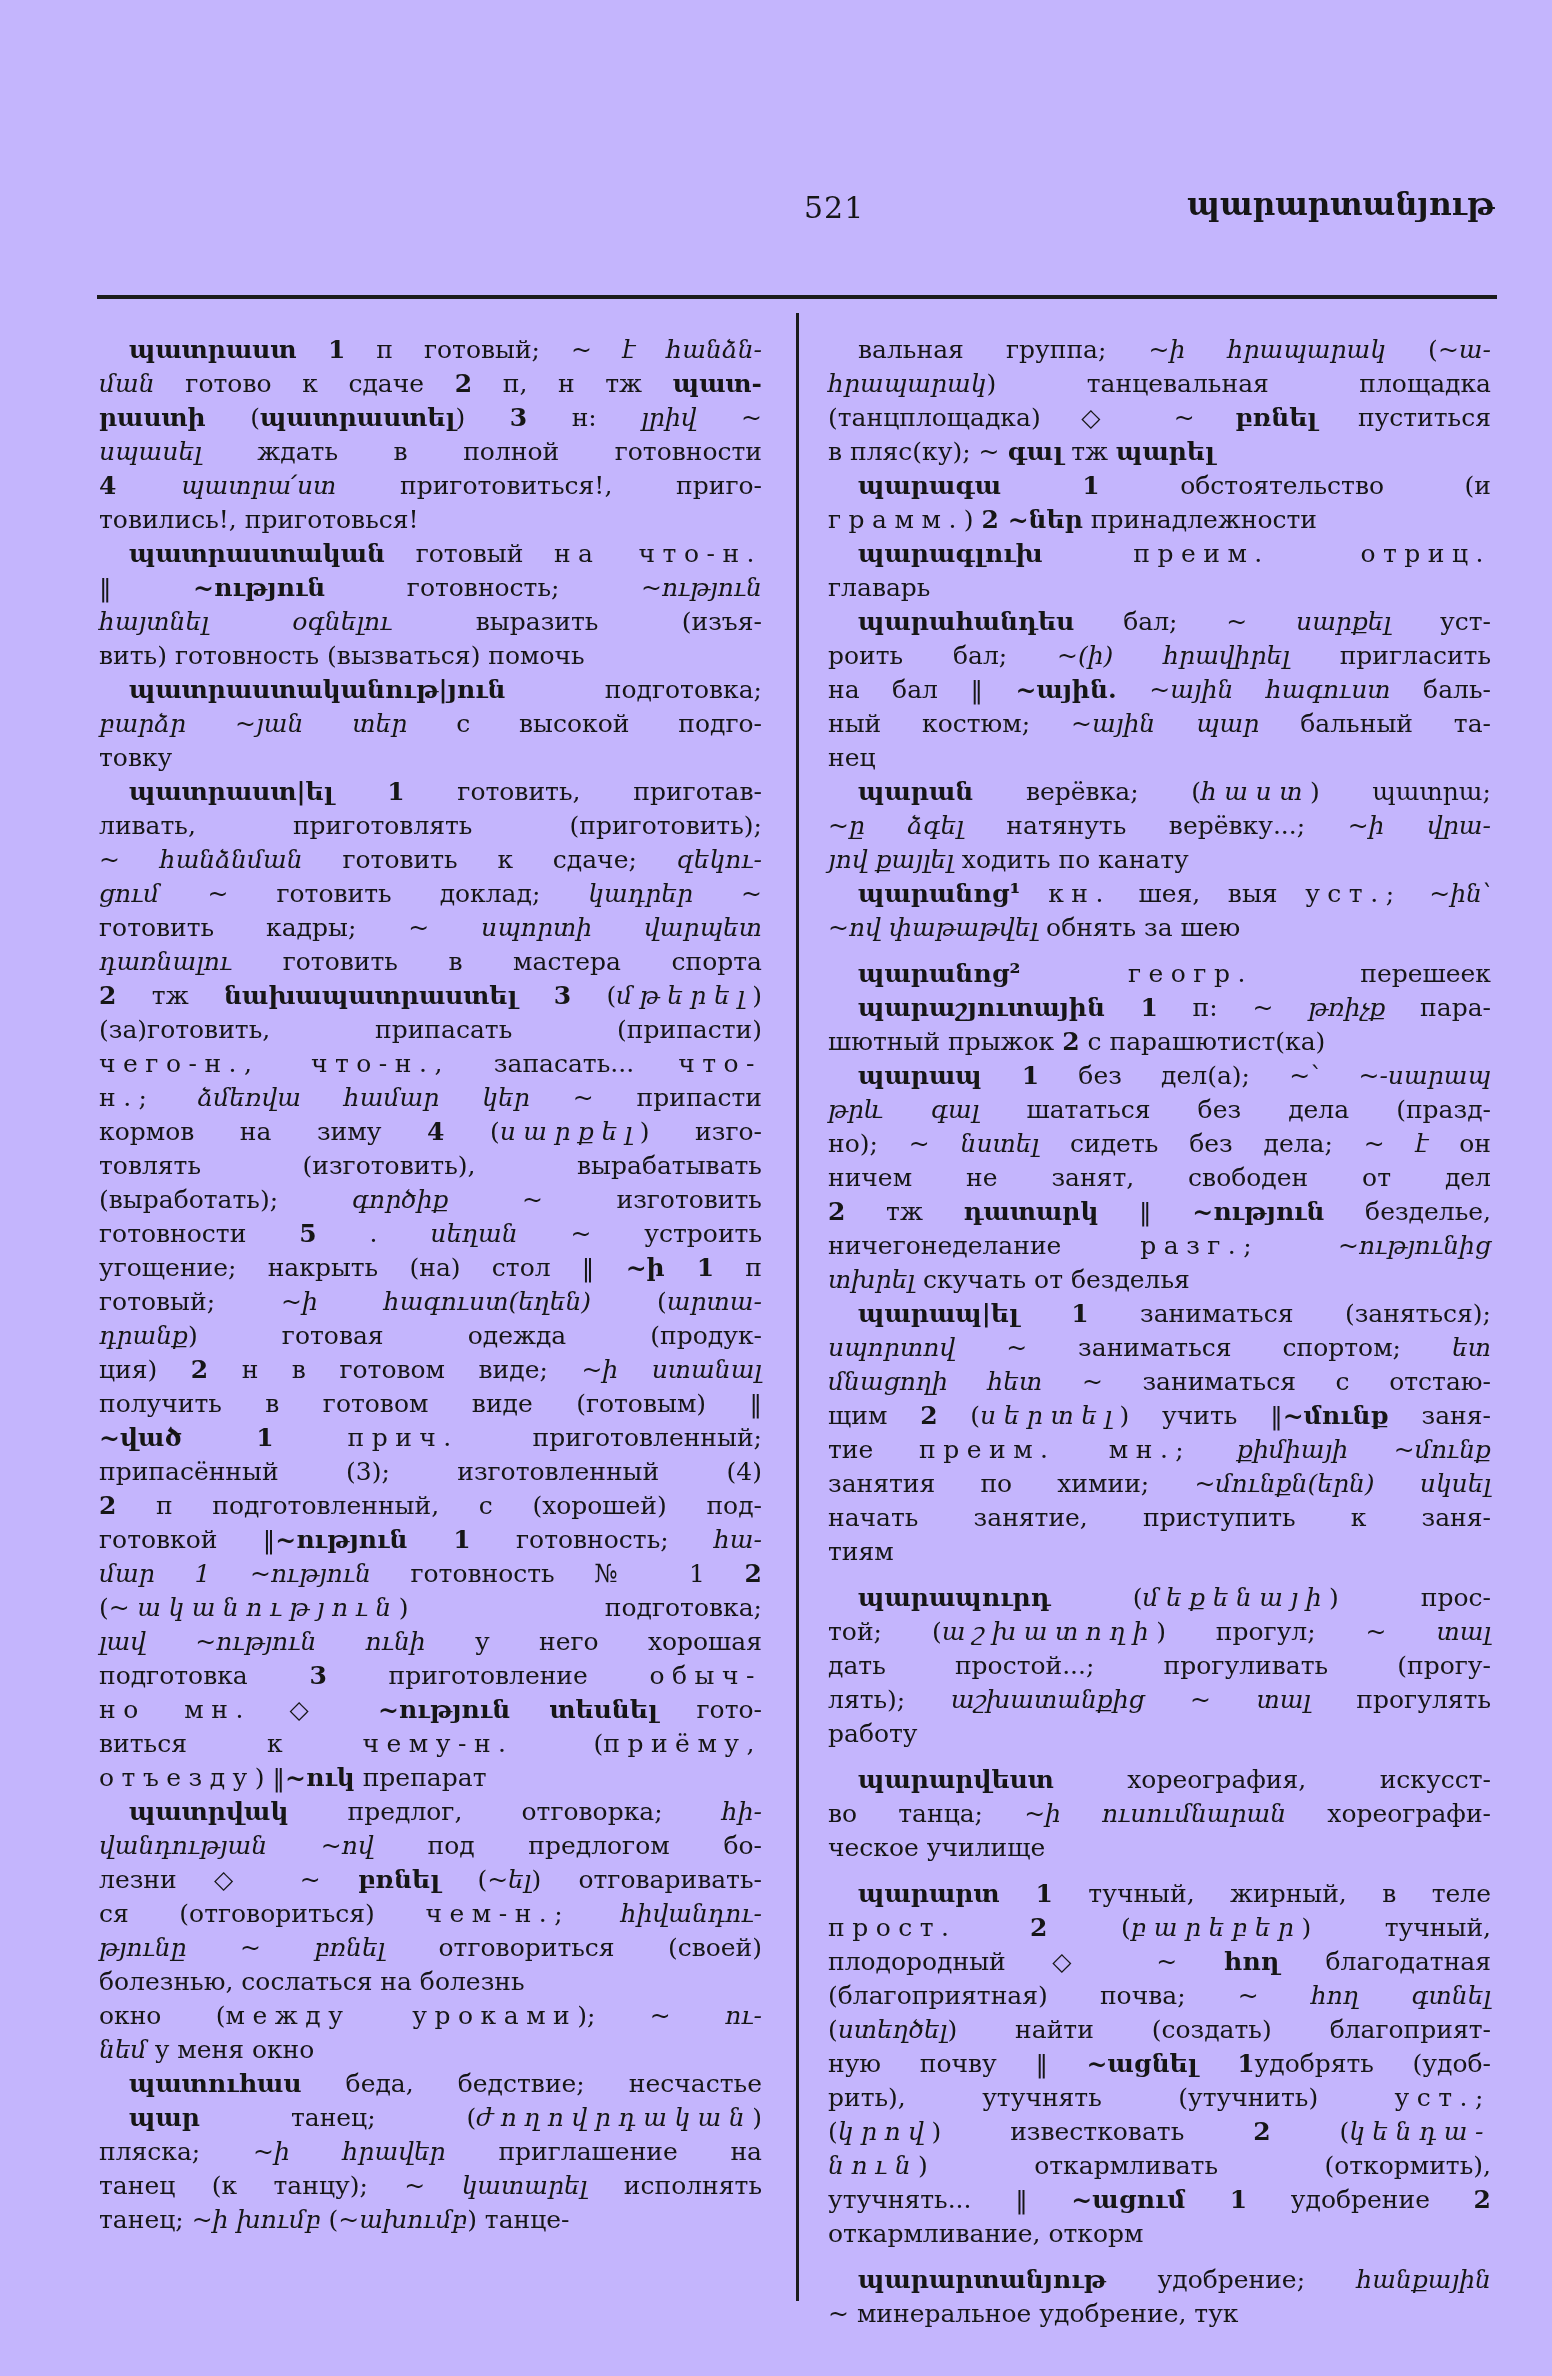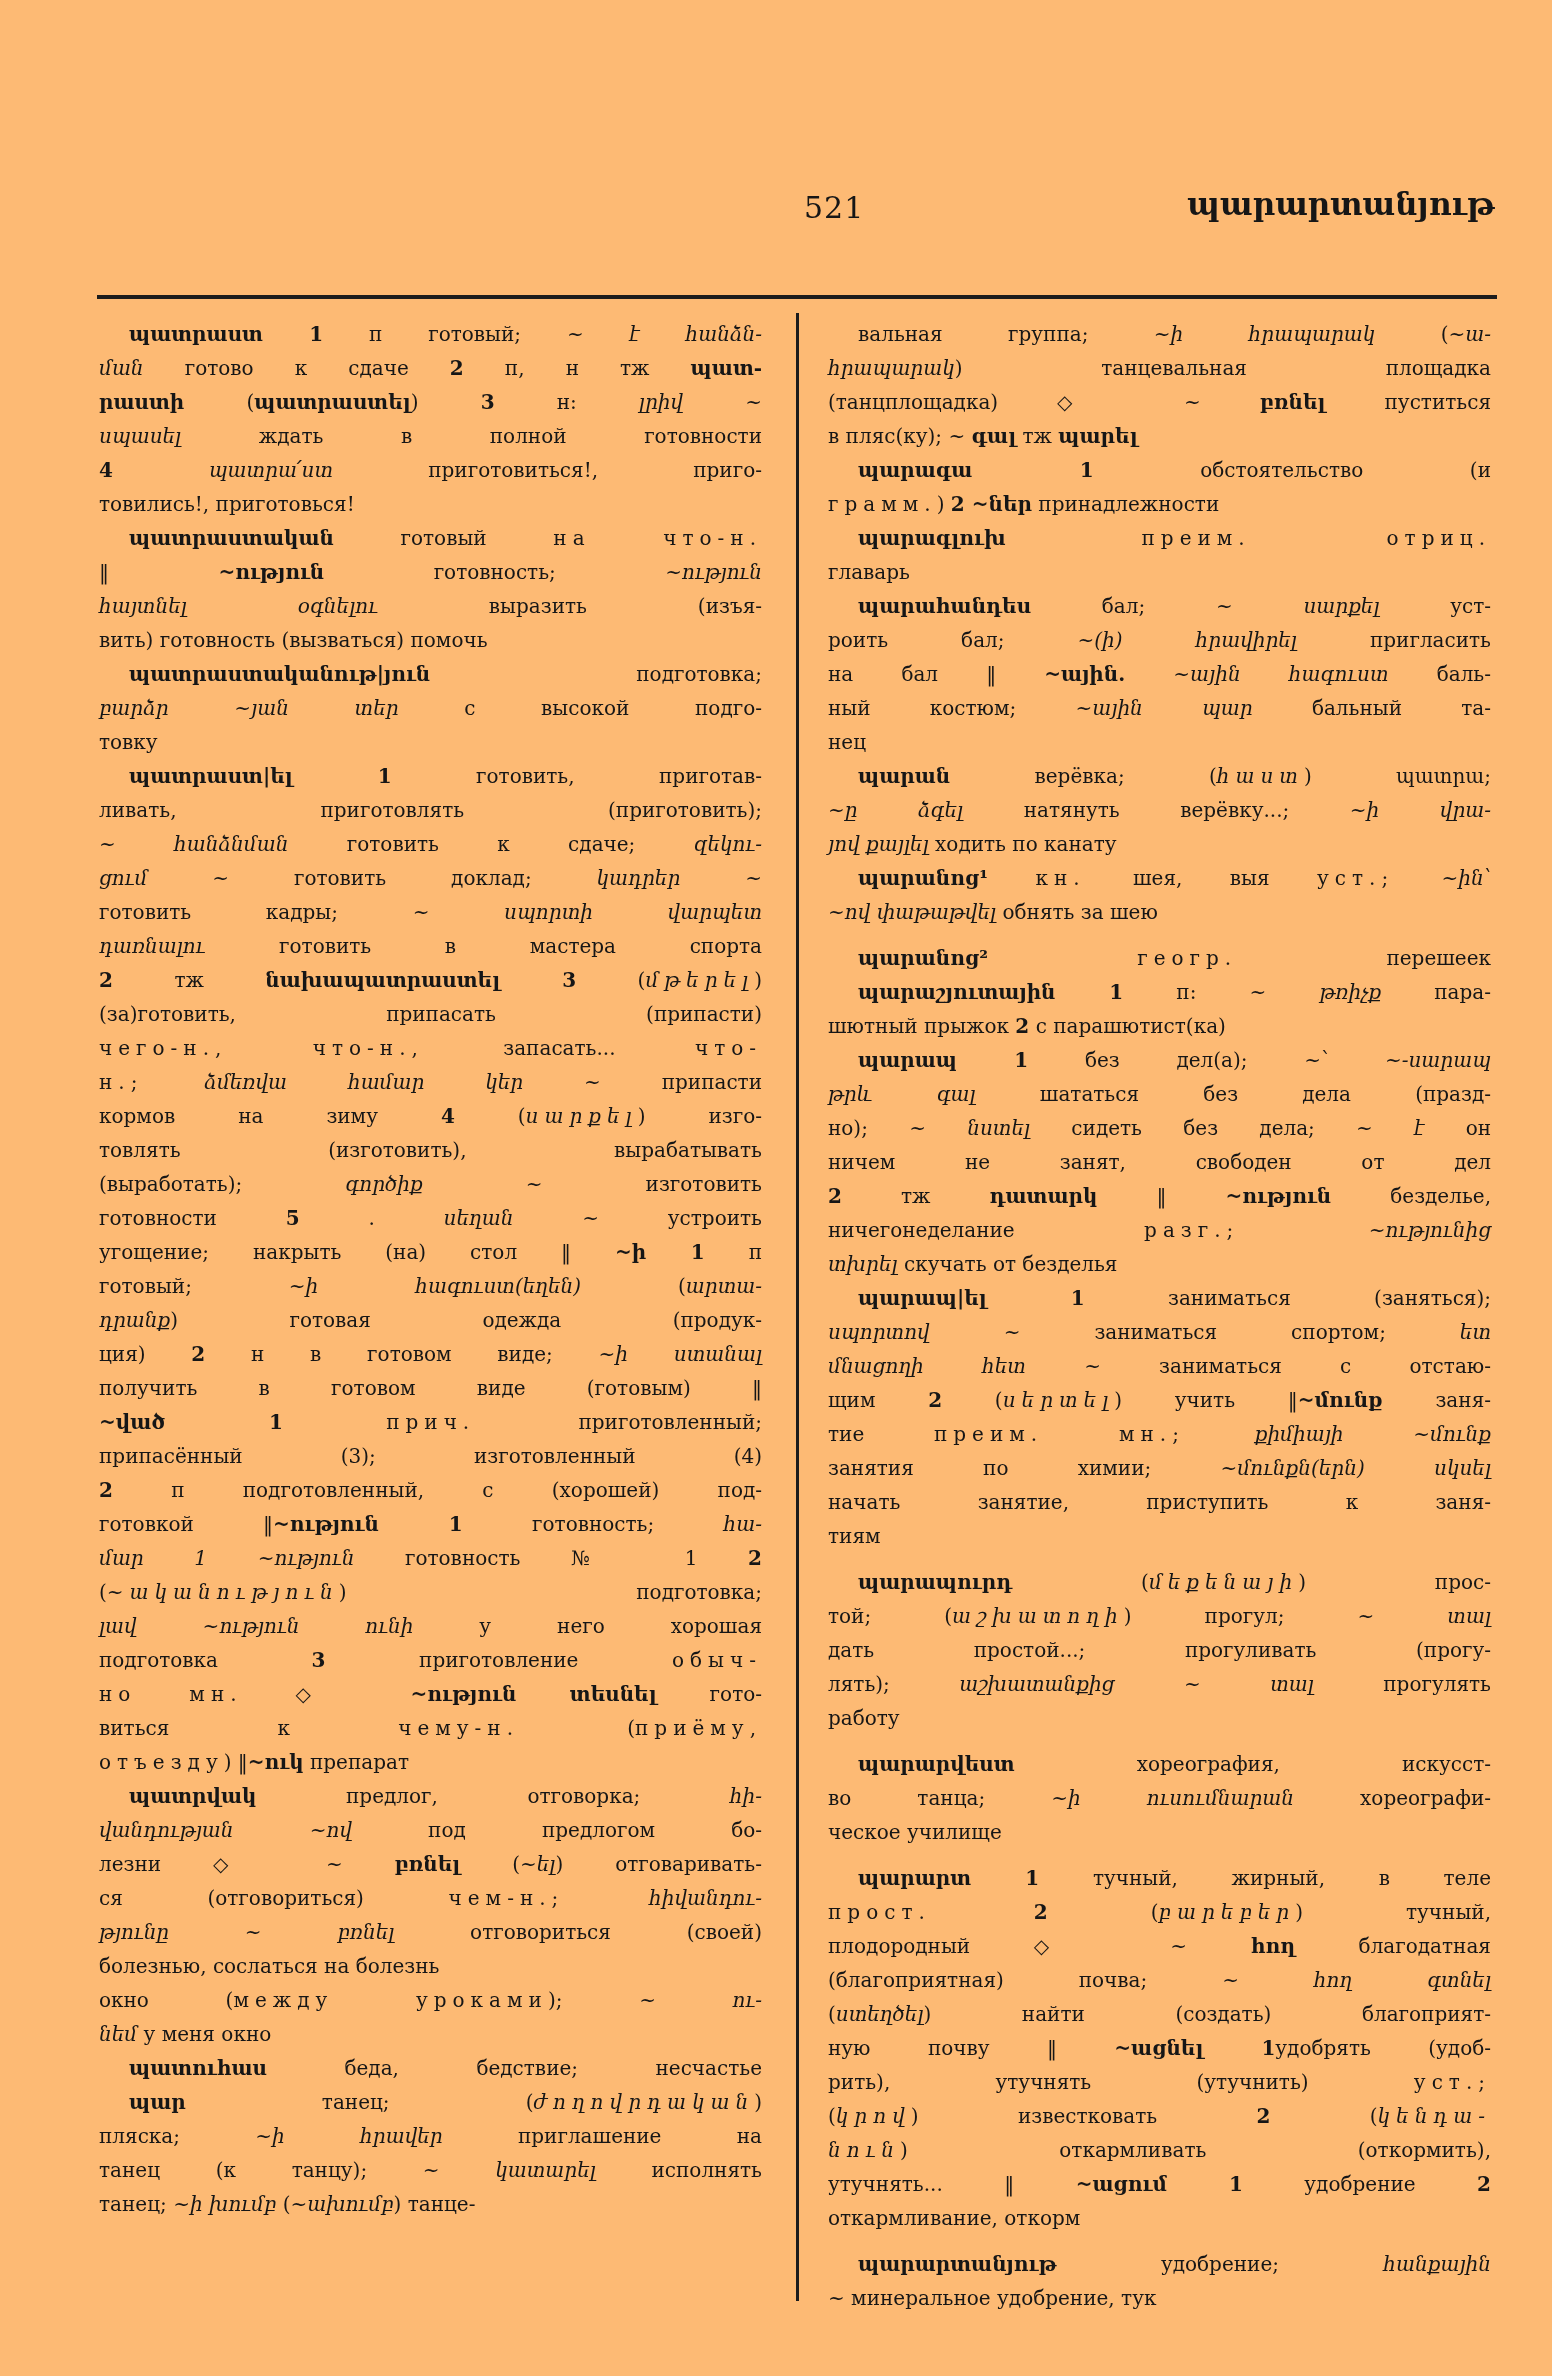--- a/index.html
+++ b/index.html
@@ -1,23 +1,23 @@
 <!DOCTYPE html>
 <html><head>
 <meta charset="utf-8">
 <style>
   html,body{margin:0;padding:0;background:#e9e7e2;}
-  .page{position:relative;width:1552px;height:2376px;background:#fdba74;color:#161616;
+  .page{position:relative;width:1552px;height:2376px;background:#c4b5fd;color:#161616;
         font-family:"DejaVu Serif","DejaVu Sans",serif;overflow:hidden;}
   .header{position:absolute;top:180px;left:99px;width:1396px;height:63px;}
   .page-number{position:absolute;left:705px;top:10px;font-size:30px;letter-spacing:1px;}
   .header-word{position:absolute;right:0;top:6px;font-size:31px;font-weight:700;}
   .header-rule{position:absolute;top:295px;left:97px;width:1400px;height:4px;background:#1c1c1c;}
   .columns{position:absolute;top:317px;left:99px;width:1394px;}
-  .col{position:absolute;top:0;width:663px;font-size:20px;line-height:34px;}
+  .col{position:absolute;top:16px;width:663px;font-size:25px;line-height:34px;}
   .col-left{left:0;}
   .col-right{left:729px;}
   .column-divider{position:absolute;left:697px;top:-4px;width:3px;height:1988px;background:#1c1c1c;}
   .entry{margin:0;}
   .entry.gap{margin-top:12px;}
   .line{text-align:justify;text-align-last:justify;}
   .line.first{text-indent:30px;}
   .line.last{text-align:left;text-align-last:auto;}
   .line.only{text-align:justify;text-align-last:justify;}
   .s-b{font-weight:700;}

